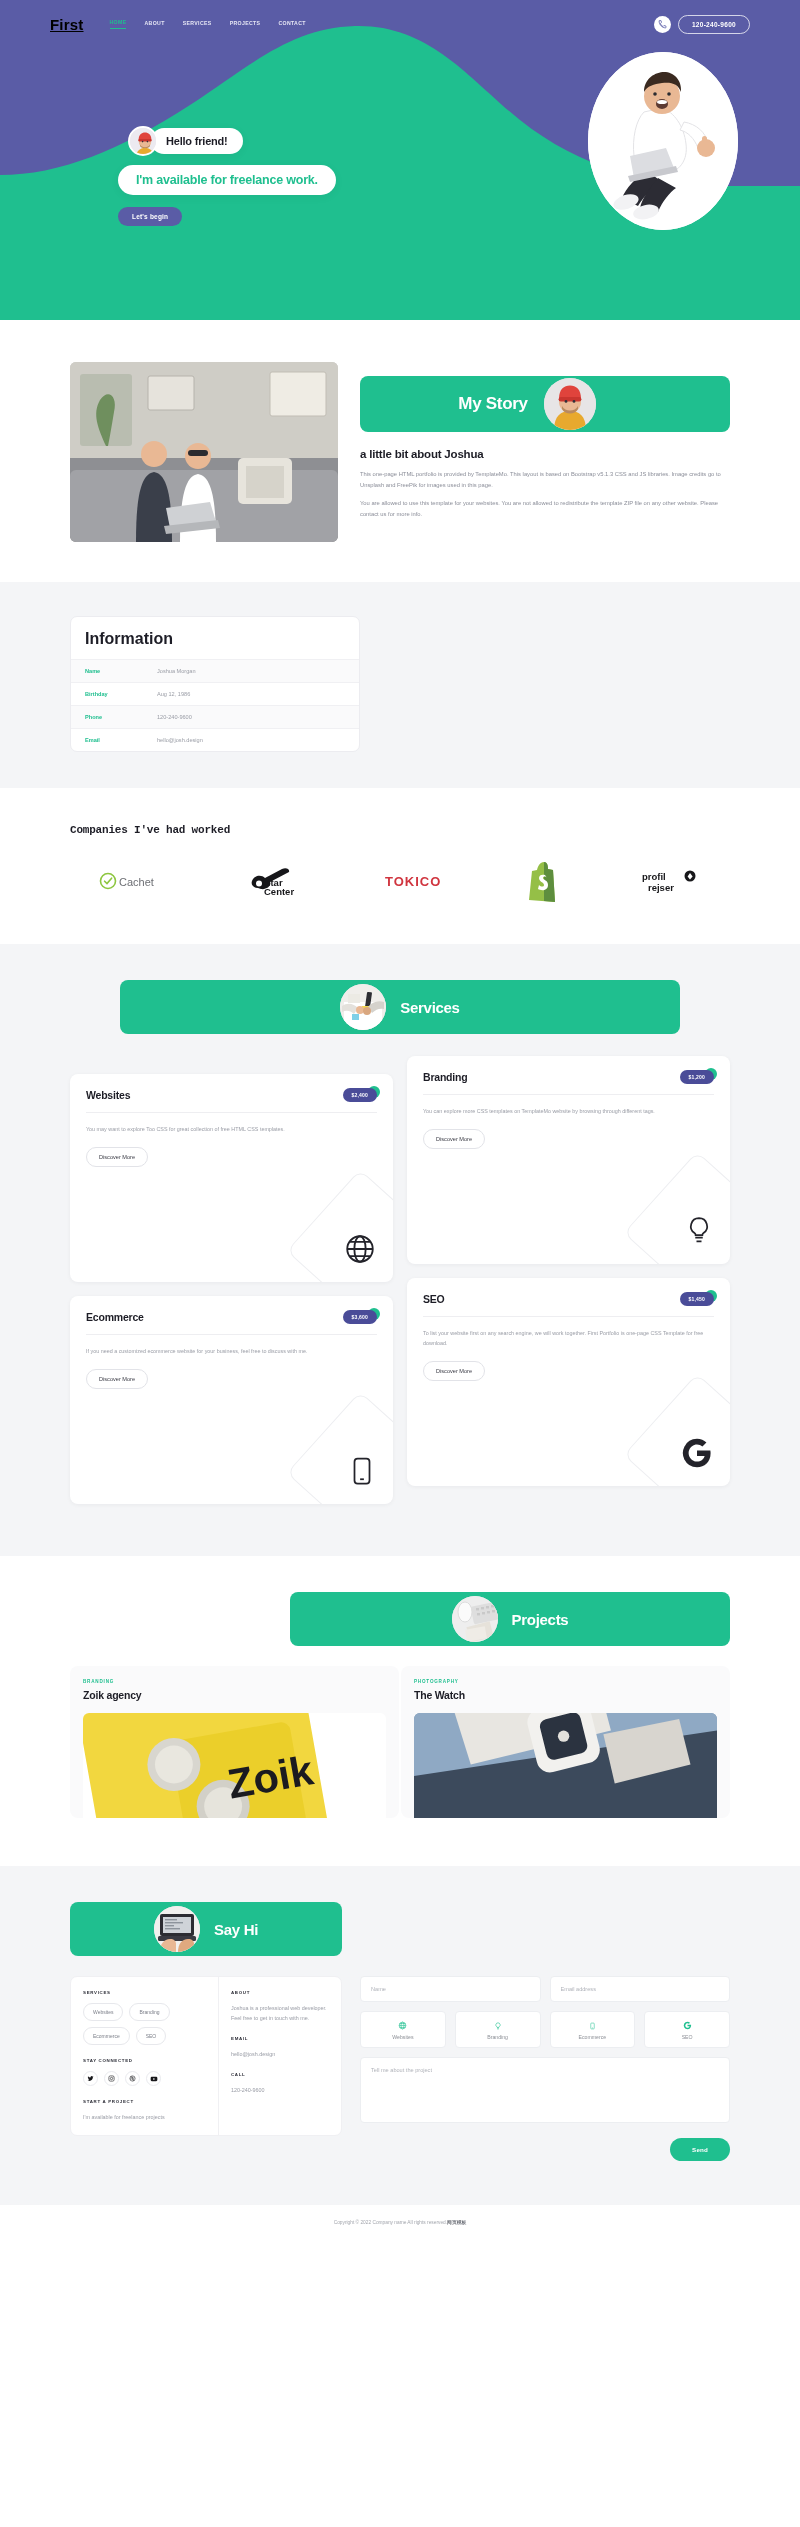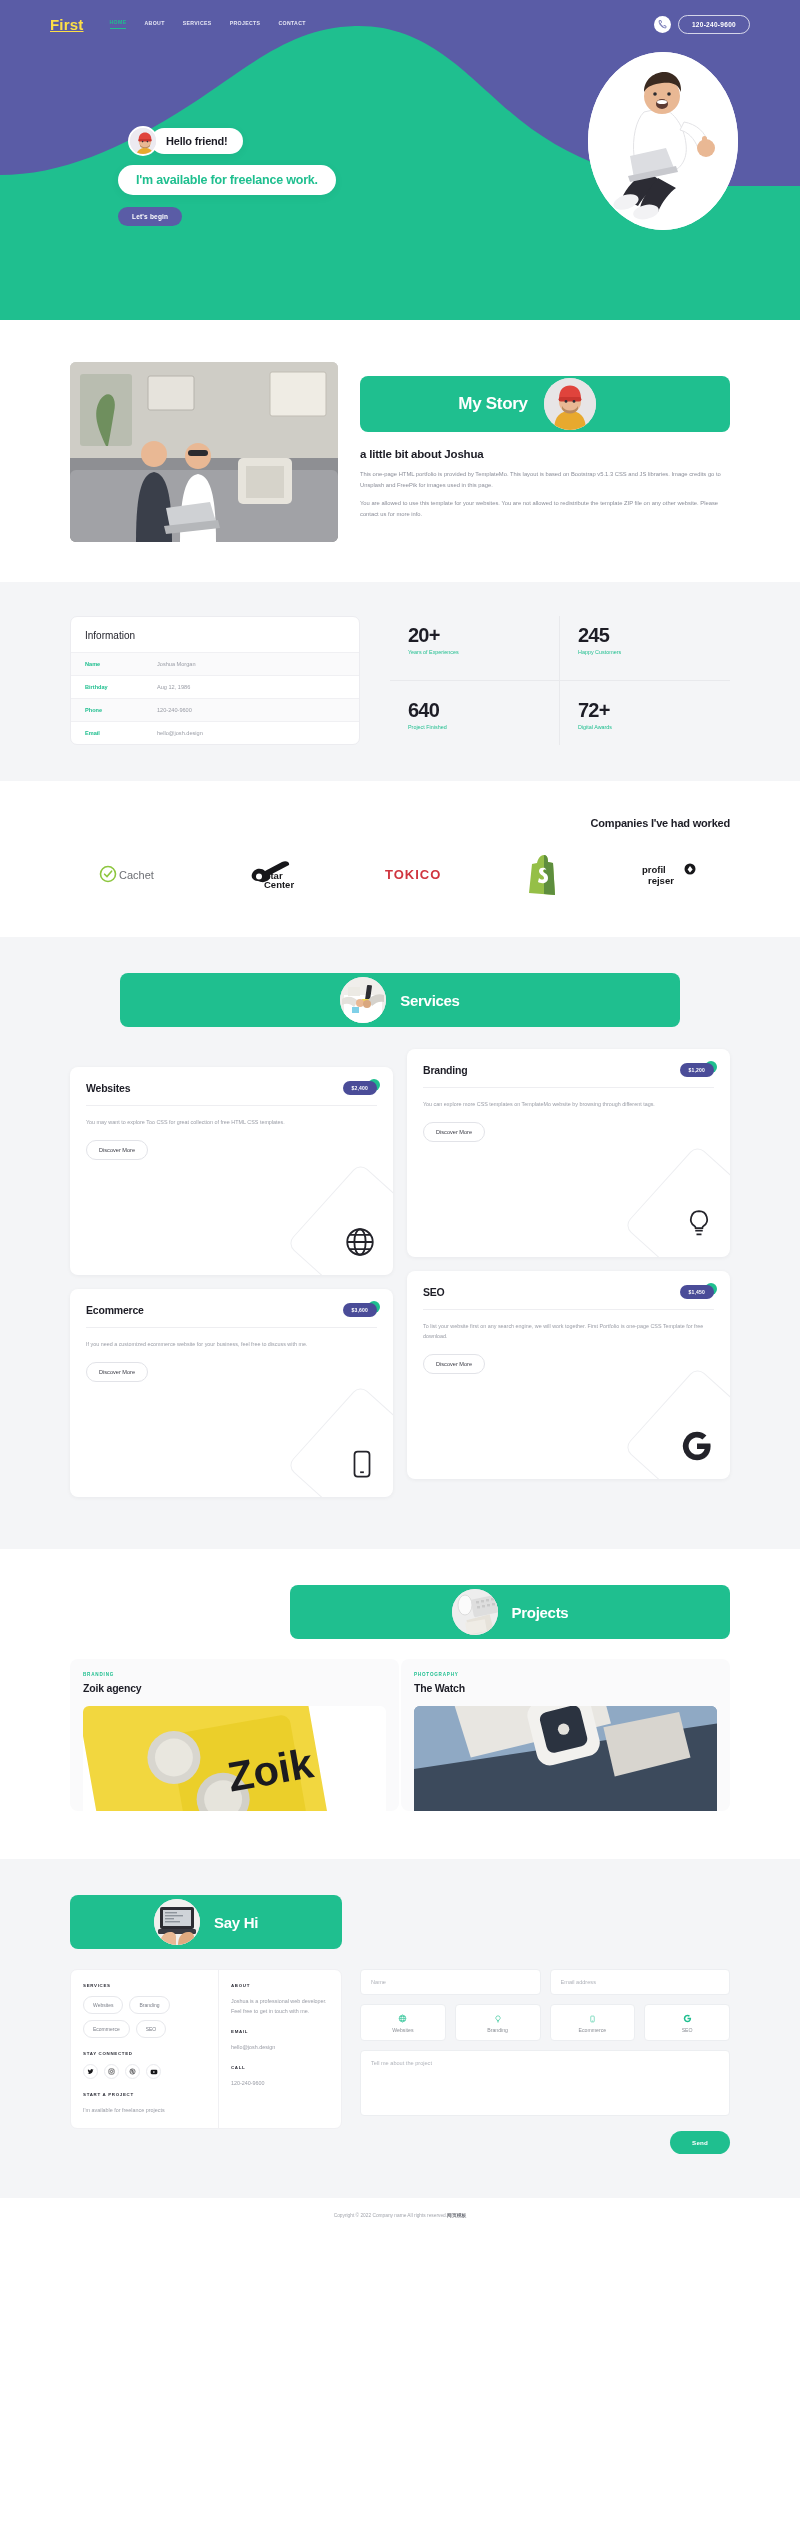--- a/index.html
+++ b/index.html
@@ -13,21 +13,21 @@
   .page { width: 800px; position: relative; overflow: hidden; }
 
   
   .hero { position: relative; width: 800px; height: 320px; background: #5a5ca6; overflow: hidden; }
   .hero-wave { position: absolute; left: 0; top: 0; width: 800px; height: 320px; }
   .navbar {
     position: relative; z-index: 5;
     display: flex; align-items: center;
     padding: 8px 50px 0 50px; height: 40px;
   }
-  .brand { color: #fde047; font-size: 15px; font-weight: bold; letter-spacing: .2px; margin-right: 26px; text-decoration: underline; }
+  .brand { color: #000000; font-size: 15px; font-weight: bold; letter-spacing: .2px; margin-right: 26px; text-decoration: underline; }
   .nav-links { display: flex; align-items: center; gap: 18px; flex: 1; }
   .nav-link {
     color: #e7e7f5; font-size: 5.2px; letter-spacing: .35px;
     text-decoration: none; padding-bottom: 3px; text-transform: uppercase;
     font-weight: bold;
   }
   .nav-link.active { color: #1fbf8f; border-bottom: 1.4px solid #1fbf8f; }
   .nav-right { display: flex; align-items: center; gap: 7px; }
   .phone-circle {
     width: 17px; height: 17px; border-radius: 50%;
@@ -98,36 +98,36 @@
   .story-title { font-size: 11.5px; font-weight: bold; margin: 16px 0 9px 0; letter-spacing: -.2px; }
   .story-p { font-size: 5.8px; line-height: 1.85; color: #8b8e99; margin-bottom: 8px; }
 
   
   .info-sec { padding: 34px 0 36px 0; }
   .info-inner { display: flex; gap: 0; align-items: stretch; }
   .info-card {
     width: 290px; background: #fff; border-radius: 7px; overflow: hidden;
     border: 1px solid #ececf0; flex: none;
   }
-  .info-head { font-size: 10px; font-weight: normal; padding: 13px 14px 11px 14px; }
+  .info-head { font-size: 16px; font-weight: bold; padding: 13px 14px 11px 14px; }
   .info-row { display: flex; border-top: 1px solid #f0f0f3; font-size: 5.6px; }
   .info-row:nth-child(even) { background: #fafafb; }
   .info-k { width: 86px; color: #1fbf8f; font-weight: bold; padding: 8px 0 8px 14px; }
   .info-v { color: #9a9da6; padding: 8px 0; }
 
   .stats { flex: 1; display: flex; flex-wrap: wrap; padding-left: 30px; }
   .stat { width: 50%; padding: 8px 0 16px 18px; border-bottom: 1px solid #e8e9ec; }
   .stat:nth-child(odd) { border-right: 1px solid #e8e9ec; }
   .stat:nth-child(3), .stat:nth-child(4) { border-bottom: none; padding-top: 18px; padding-bottom: 6px; }
   .stat-n { font-size: 20px; font-weight: bold; letter-spacing: -.8px; line-height: 1.1; }
   .stat-l { font-size: 5.4px; color: #1fbf8f; margin-top: 3px; }
 
   
   .comp-sec { padding: 36px 0 40px 0; }
-  .comp-title { text-align: right; font-size: 11px; font-weight: bold; margin-bottom: 22px; letter-spacing: -.2px; }
+  .comp-title { text-align: left; font-size: 11px; font-weight: bold; margin-bottom: 22px; letter-spacing: -.2px; font-family: Liberation Mono, monospace; }
   .comp-row { display: flex; align-items: center; justify-content: space-between; padding: 0 28px; }
   .comp-item { height: 46px; display: flex; align-items: center; justify-content: center; text-align: center; }
 
   
   .sec-banner {
     background: #1fbf8f; border-radius: 8px; height: 54px;
     display: flex; align-items: center; justify-content: center; gap: 14px;
   }
   .sec-banner h2 { color: #fff; font-size: 15px; letter-spacing: -.3px; }
   .sec-banner .banner-circle { width: 46px; height: 46px; }
@@ -389,38 +389,20 @@
         <div class="info-row">
           <div class="info-k">Phone</div>
           <div class="info-v">120-240-9600</div>
         </div>
         <div class="info-row">
           <div class="info-k">Email</div>
           <div class="info-v">hello@josh.design</div>
         </div>
       </div>
 
-      <div class="stats">
-        <div class="stat">
-          <div class="stat-n">20+</div>
-          <div class="stat-l">Years of Experiences</div>
-        </div>
-        <div class="stat">
-          <div class="stat-n">245</div>
-          <div class="stat-l">Happy Customers</div>
-        </div>
-        <div class="stat">
-          <div class="stat-n">640</div>
-          <div class="stat-l">Project Finished</div>
-        </div>
-        <div class="stat">
-          <div class="stat-n">72+</div>
-          <div class="stat-l">Digital Awards</div>
-        </div>
-      </div>
     </div>
   </section>
 
   <section class="section bg-white comp-sec">
     <div class="wrap">
       <div class="comp-title">Companies I've had worked</div>
       <div class="comp-row">
 
         <div class="comp-item">
           <svg width="70" height="22" viewBox="0 0 70 22">

